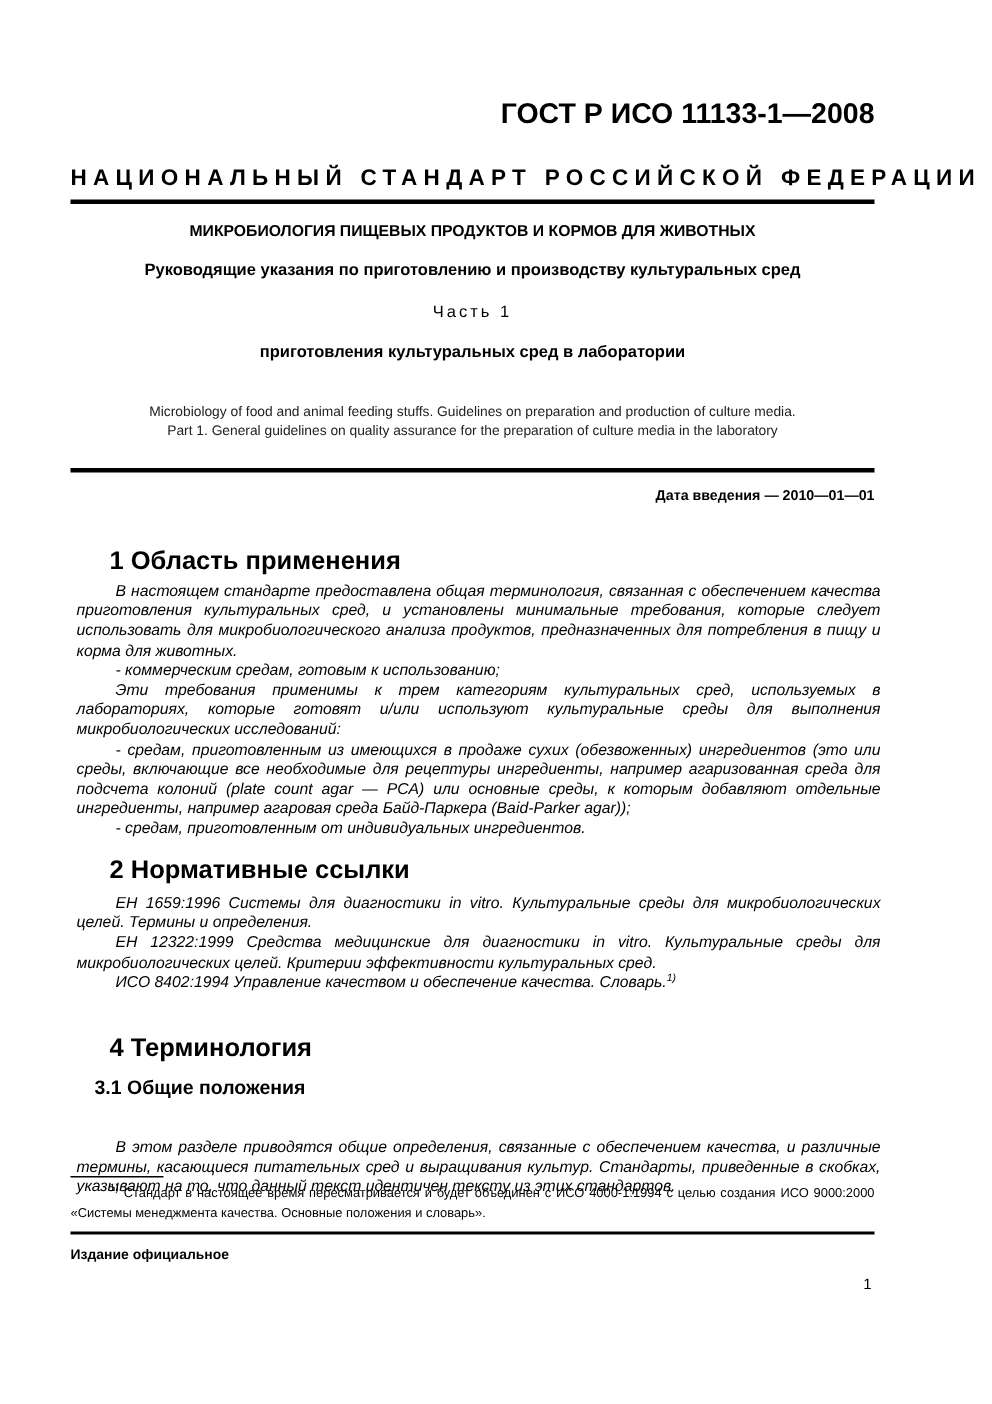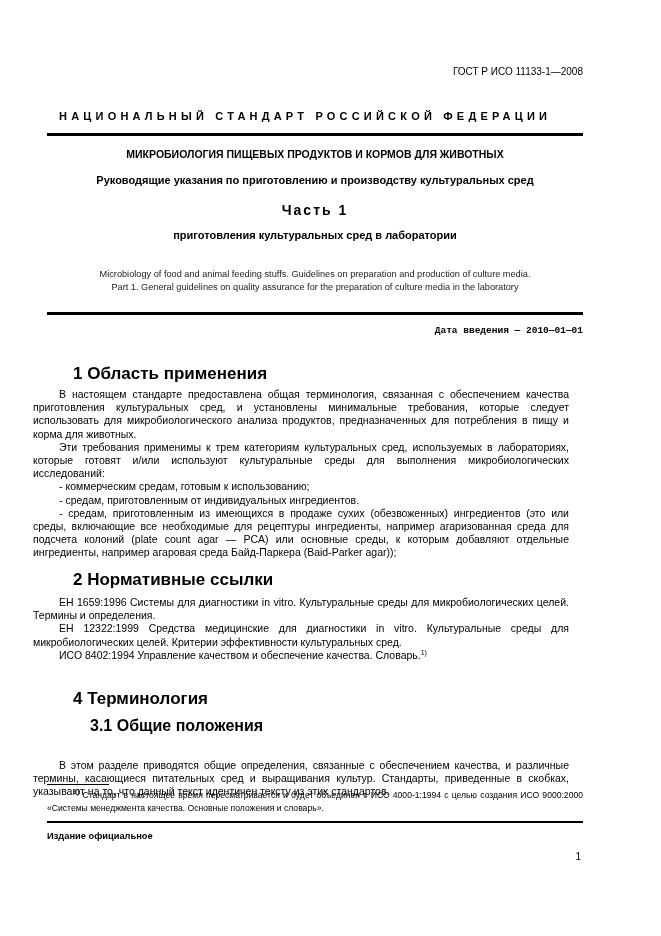--- a/index.html
+++ b/index.html
@@ -1,38 +1,38 @@
 <!DOCTYPE html>
 <html><head>
 <meta charset="utf-8">
 <style>
   html, body { margin: 0; padding: 0; background: #ffffff; }
   body { width: 661px; height: 936px; position: relative; overflow: hidden;
          font-family: "Liberation Sans", sans-serif; color: #000; }
   .page { position: absolute; left: 0; top: 0; width: 661px; height: 936px; }
   .abs { position: absolute; }
-  .gost-code { right: 78px; top: 66px; font-size: 10px; font-weight: normal; }
-  .national { left: 47px; width: 536px; top: 110px; font-size: 11px; font-weight: bold;
-              letter-spacing: 4.2px; white-space: nowrap; text-align: justify; margin-left: 12px; }
+  .gost-code { right: 78px; top: 66px; font-size: 19px; font-weight: bold; }
+  .national { left: 47px; width: 536px; top: 110px; font-size: 15px; font-weight: bold;
+              letter-spacing: 4.2px; white-space: nowrap; text-align: justify; }
   .rule { background: #000; height: 3px; }
   .rule-top { left: 47px; width: 536px; top: 133px; }
   .rule-mid { left: 47px; width: 536px; top: 312px; }
   .rule-foot { left: 47px; width: 536px; top: 821px; height: 2px; }
   .fn-rule { left: 47px; width: 62px; top: 784px; height: 1px; background:#000; }
   .center { left: 47px; width: 536px; text-align: center; }
   .t1 { top: 148px; font-size: 10.5px; font-weight: bold; }
   .t2 { top: 174px; font-size: 11px; font-weight: bold; }
-  .t3 { top: 202px; font-size: 14px; font-weight: bold; letter-spacing: 2px; }
+  .t3 { top: 202px; font-size: 11px; font-weight: normal; letter-spacing: 2px; }
   .t4 { top: 228px; font-size: 11px; font-weight: bold; line-height: 15px; }
   .t5 { top: 268px; font-size: 9.2px; line-height: 13px; color: #222; }
-  .intro-date { right: 78px; top: 325px; font-size: 9.5px; font-weight: bold; font-family: Liberation Mono, monospace; }
+  .intro-date { right: 78px; top: 325px; font-size: 9.5px; font-weight: bold; }
   .h1 { left: 73px; font-size: 17px; font-weight: bold; }
-  .body-text { left: 33px; width: 536px; font-size: 10.5px; line-height: 13.2px; text-align: justify; }
+  .body-text { left: 51px; width: 536px; font-size: 10.5px; line-height: 13.2px; text-align: justify; font-style: italic; }
   .body-text p { margin: 0; text-indent: 26px; }
-  .h2 { left: 90px; font-size: 16px; font-weight: bold; }
+  .h2 { left: 63px; font-size: 13px; font-weight: bold; }
   sup { font-size: 7px; line-height: 0; vertical-align: 4px; }
   .footnote { left: 47px; width: 536px; top: 789px; font-size: 8.6px; line-height: 13px; text-align: justify; }
   .footnote p { margin: 0; text-indent: 26px; }
   .official { left: 47px; top: 831px; font-size: 9.3px; font-weight: bold; }
   .page-num { right: 80px; top: 851px; font-size: 10px; }
 </style>
 </head>
 <body>
 
 <div class="page">
@@ -51,24 +51,24 @@
     <div>Microbiology of food and animal feeding stuffs. Guidelines on preparation and production of culture media.</div>
     <div>Part 1. General guidelines on quality assurance for the preparation of culture media in the laboratory</div>
   </div>
 
   <div class="abs rule rule-mid"></div>
   <div class="abs intro-date">Дата введения — 2010—01—01</div>
 
   <div class="abs h1" style="top:364px;">1  Область применения</div>
   <div class="abs body-text" style="top:388px;">
     <p>В настоящем стандарте предоставлена общая терминология, связанная с обеспечением качества приготовления культуральных сред, и установлены минимальные требования, которые следует использовать для микробиологического анализа продуктов, предназначенных для потребления в пищу и корма для животных.</p>
+    <p>- коммерческим средам, готовым к использованию;</p>
     <p>Эти требования применимы к трем категориям культуральных сред, используемых в лабораториях, которые готовят и/или используют культуральные среды для выполнения микробиологических исследований:</p>
-    <p>- коммерческим средам, готовым к использованию;</p>
+    <p>- средам, приготовленным из имеющихся в продаже сухих (обезвоженных) ингредиентов (это или среды, включающие все необходимые для рецептуры ингредиенты, например агаризованная среда для подсчета колоний (plate count agar — PCA) или основные среды, к которым добавляют отдельные ингредиенты, например агаровая среда Байд-Паркера (Baid-Parker agar));</p>
     <p>- средам, приготовленным от индивидуальных ингредиентов.</p>
-    <p>- средам, приготовленным из имеющихся в продаже сухих (обезвоженных) ингредиентов (это или среды, включающие все необходимые для рецептуры ингредиенты, например агаризованная среда для подсчета колоний (plate count agar — PCA) или основные среды, к которым добавляют отдельные ингредиенты, например агаровая среда Байд-Паркера (Baid-Parker agar));</p>
   </div>
 
   <div class="abs h1" style="top:570px;">2  Нормативные ссылки</div>
   <div class="abs body-text" style="top:596px;">
     <p>ЕН 1659:1996  Системы для диагностики in vitro. Культуральные среды для микробиологических целей. Термины и определения.</p>
     <p>ЕН 12322:1999  Средства медицинские для диагностики in vitro. Культуральные среды для микробиологических целей. Критерии эффективности культуральных сред.</p>
     <p><span>ИСО 8402:1994  Управление качеством и обеспечение качества. Словарь.</span><sup>1)</sup></p>
   </div>
 
   <div class="abs h1" style="top:689px;">4  Терминология</div>

